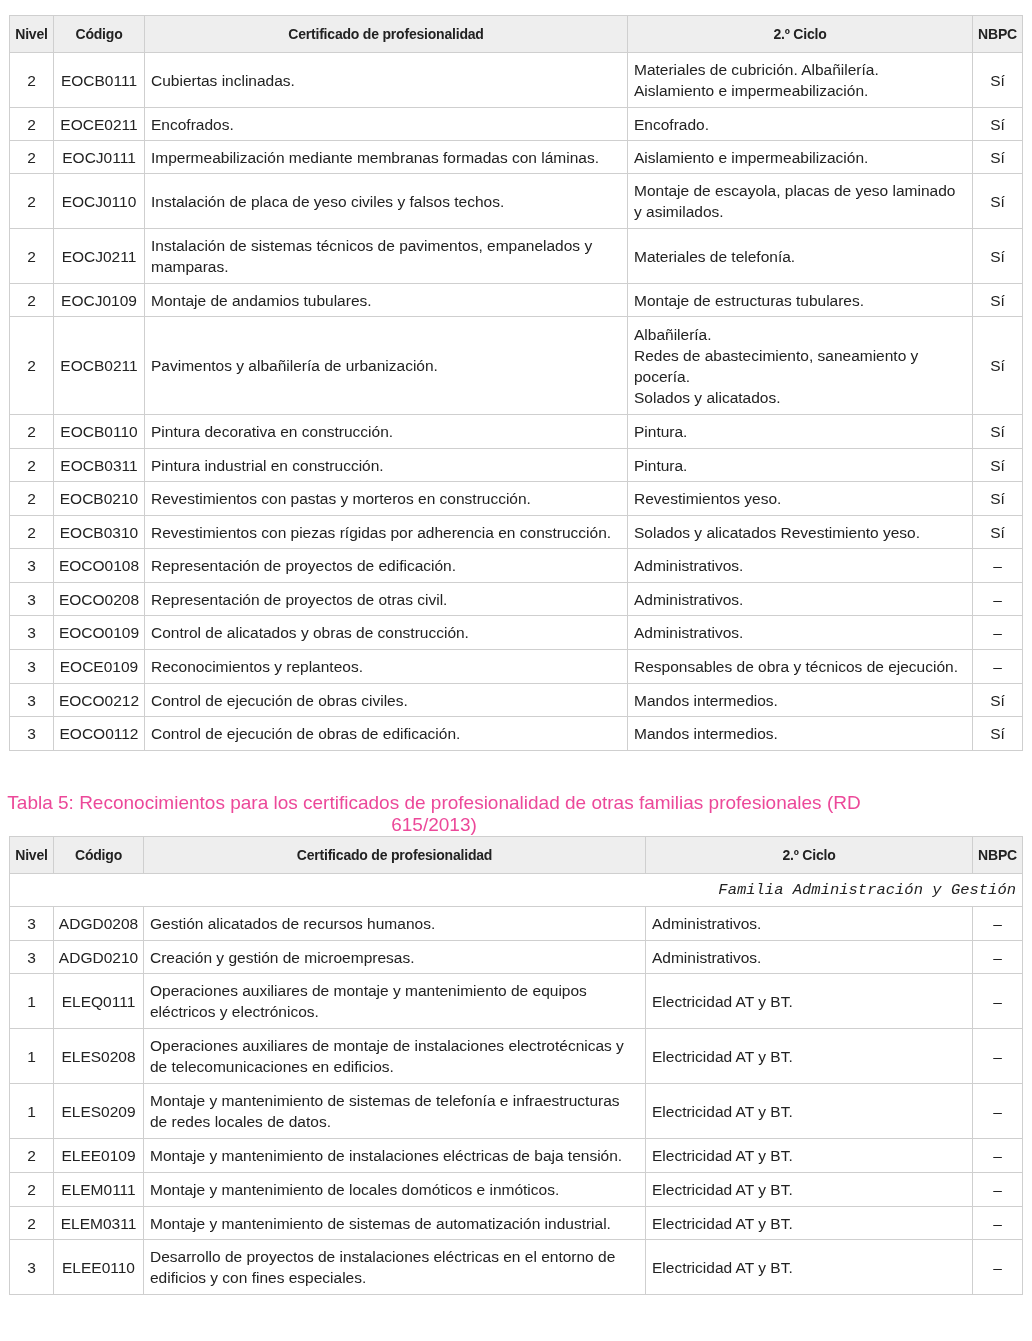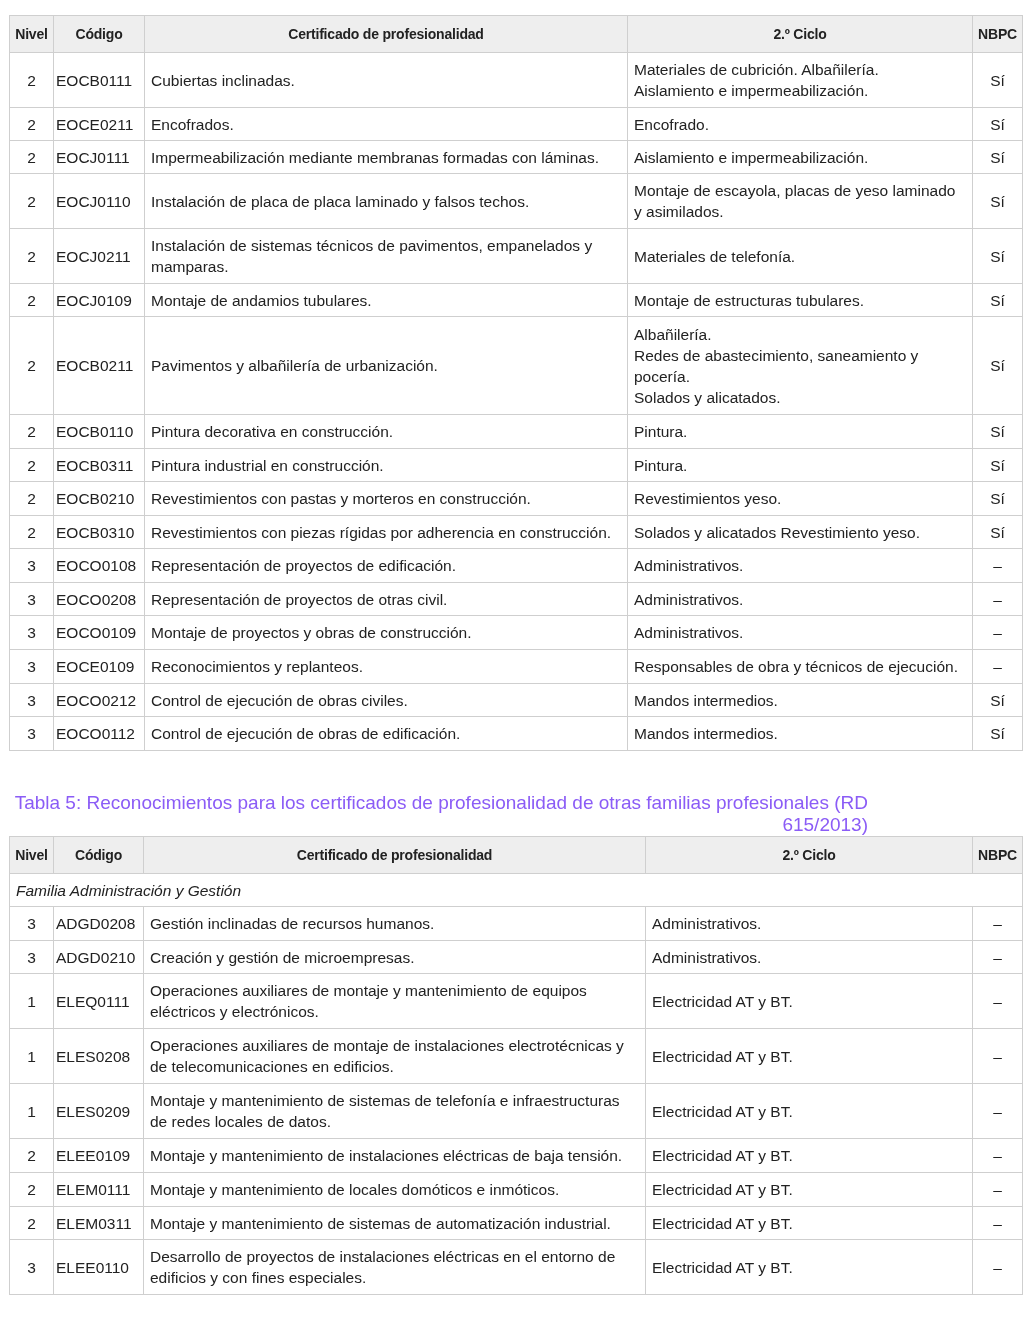--- a/index.html
+++ b/index.html
@@ -15,27 +15,27 @@
     #t1 { top: 15px; }
     #t2 { top: 836px; }
     th, td { border: 1px solid #cfcfcf; padding: 0 6px; vertical-align: middle; }
     th {
       background: #eeeeee; font-weight: bold; font-size: 14px;
       text-align: center; height: 36px; padding: 0 4px;
       font-family: "Liberation Sans", sans-serif; letter-spacing: -0.2px;
     }
     td.c { text-align: center; }
     td.l { text-align: left; }
-    td.code { text-align: left; padding: 0 2px; }
+    td.code { text-align: center; padding: 0 2px; }
     td.desc span.line, td.ciclo span.line { display: block; }
-    .fam { text-align: left; height: 32px; }
+    .fam { text-align: right; height: 32px; font-family: Liberation Mono, monospace; }
     .fam.italic { font-style: italic; }
     .caption {
       position: absolute; left: 0; width: 868px; top: 792px;
-      text-align: right; font-size: 19px; color: #8b5cf6;
+      text-align: center; font-size: 19px; color: #ec4899;
       font-family: "Liberation Sans", sans-serif;
     }
   </style>
 </head>
 <body>
 
 <table id="t1">
   <colgroup>
     <col style="width:44px">
       <col style="width:91px">
@@ -77,21 +77,21 @@
         <td class="code">EOCJ0111</td>
         <td class="l desc">Impermeabilización mediante membranas formadas con láminas.</td>
         <td class="l ciclo">
           <span class="line">Aislamiento e impermeabilización.</span>
         </td>
         <td class="c">Sí</td>
       </tr>
       <tr style="height: 55px;">
         <td class="c">2</td>
         <td class="code">EOCJ0110</td>
-        <td class="l desc">Instalación de placa de placa laminado y falsos techos.</td>
+        <td class="l desc">Instalación de placa de yeso civiles y falsos techos.</td>
         <td class="l ciclo">
           <span class="line">Montaje de escayola, placas de yeso laminado y asimilados.</span>
         </td>
         <td class="c">Sí</td>
       </tr>
       <tr style="height: 55px;">
         <td class="c">2</td>
         <td class="code">EOCJ0211</td>
         <td class="l desc">Instalación de sistemas técnicos de pavimentos, empanelados y mamparas.</td>
         <td class="l ciclo">
@@ -169,21 +169,21 @@
         <td class="code">EOCO0208</td>
         <td class="l desc">Representación de proyectos de otras civil.</td>
         <td class="l ciclo">
           <span class="line">Administrativos.</span>
         </td>
         <td class="c">–</td>
       </tr>
       <tr style="height: 34px;">
         <td class="c">3</td>
         <td class="code">EOCO0109</td>
-        <td class="l desc">Montaje de proyectos y obras de construcción.</td>
+        <td class="l desc">Control de alicatados y obras de construcción.</td>
         <td class="l ciclo">
           <span class="line">Administrativos.</span>
         </td>
         <td class="c">–</td>
       </tr>
       <tr style="height: 34px;">
         <td class="c">3</td>
         <td class="code">EOCE0109</td>
         <td class="l desc">Reconocimientos y replanteos.</td>
         <td class="l ciclo">
@@ -231,21 +231,21 @@
       <th>NBPC</th>
     </tr>
   </thead>
   <tbody id="t2-body">
       <tr>
         <td class="fam italic" colspan="5">Familia Administración y Gestión</td>
       </tr>
       <tr style="height: 34px;">
         <td class="c">3</td>
         <td class="code">ADGD0208</td>
-        <td class="l desc">Gestión inclinadas de recursos humanos.</td>
+        <td class="l desc">Gestión alicatados de recursos humanos.</td>
         <td class="l ciclo">
           <span class="line">Administrativos.</span>
         </td>
         <td class="c">–</td>
       </tr>
       <tr style="height: 33px;">
         <td class="c">3</td>
         <td class="code">ADGD0210</td>
         <td class="l desc">Creación y gestión de microempresas.</td>
         <td class="l ciclo">

